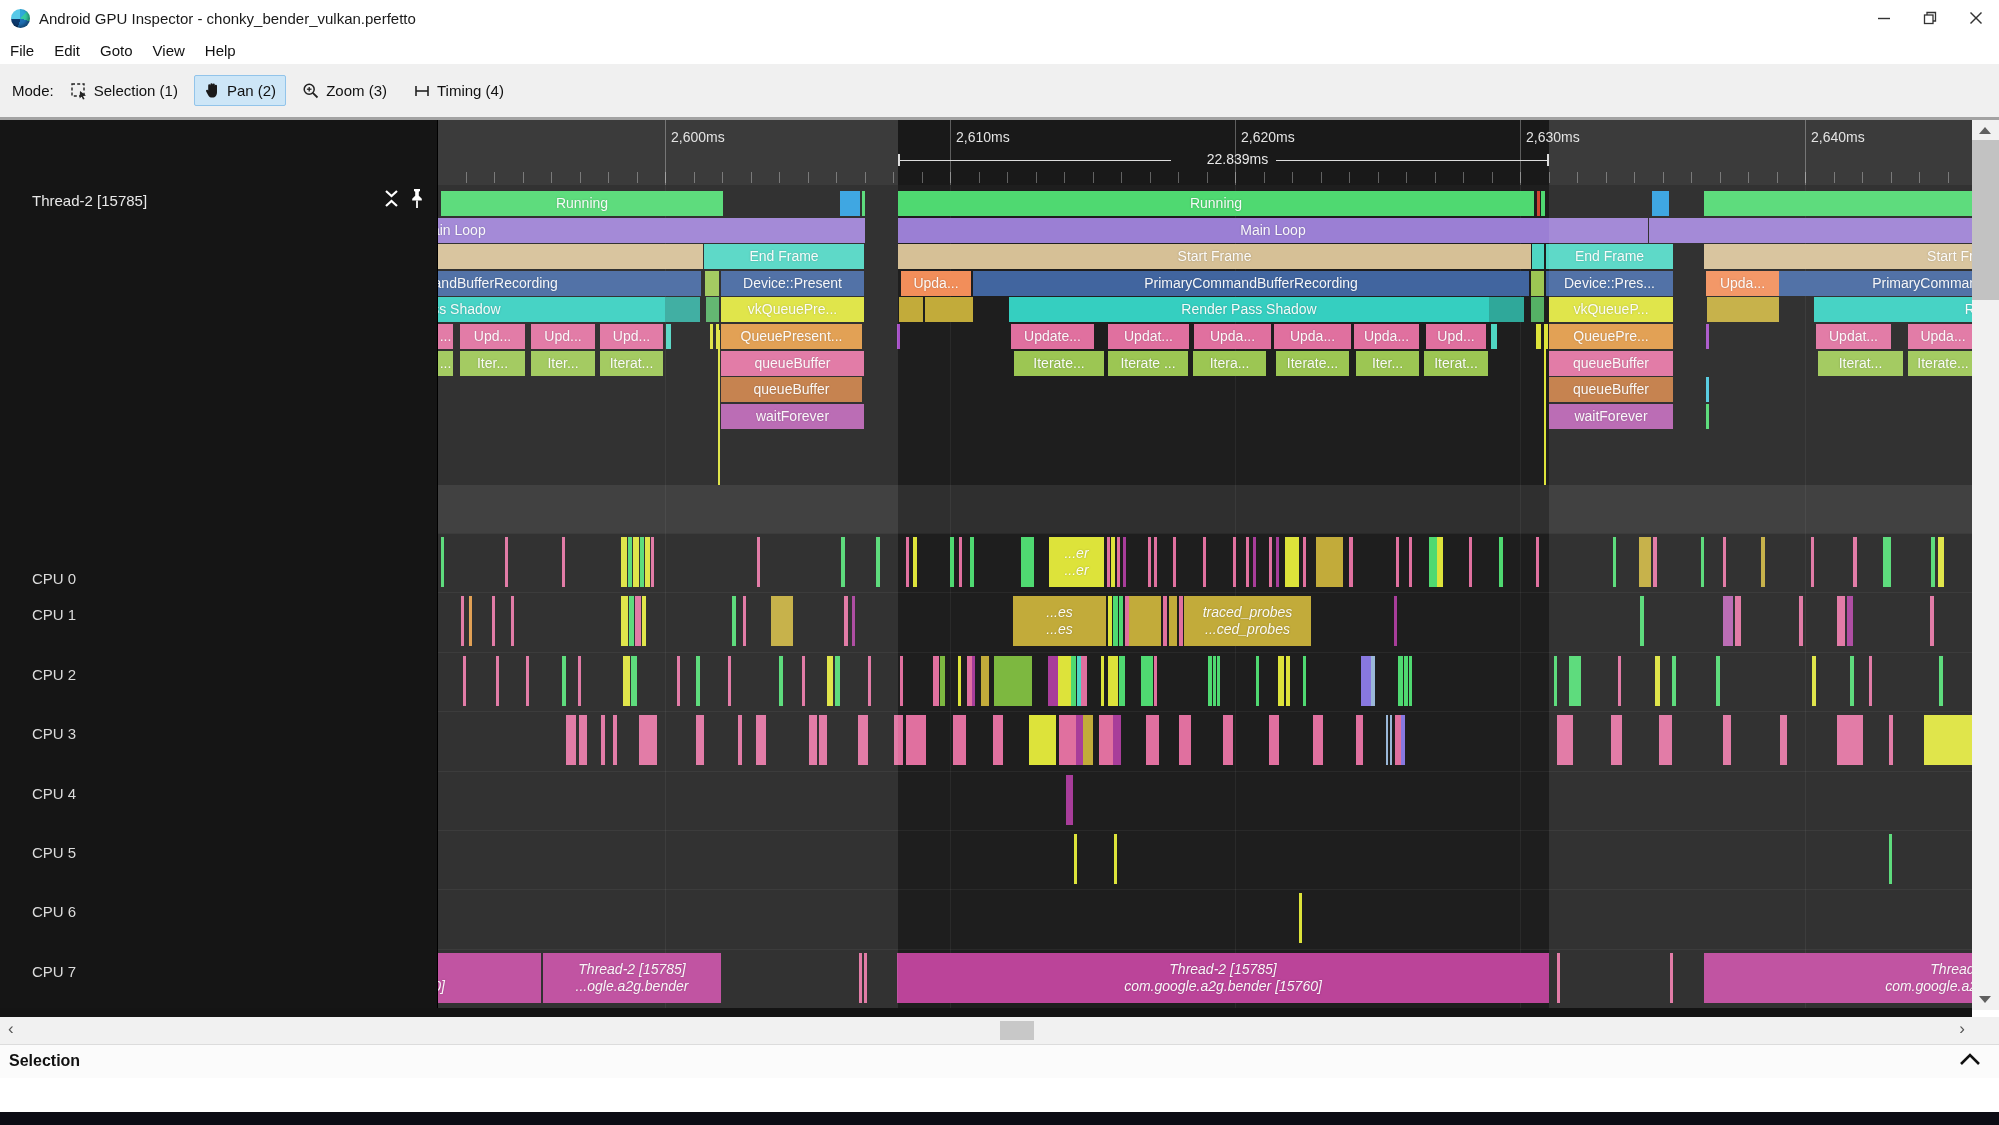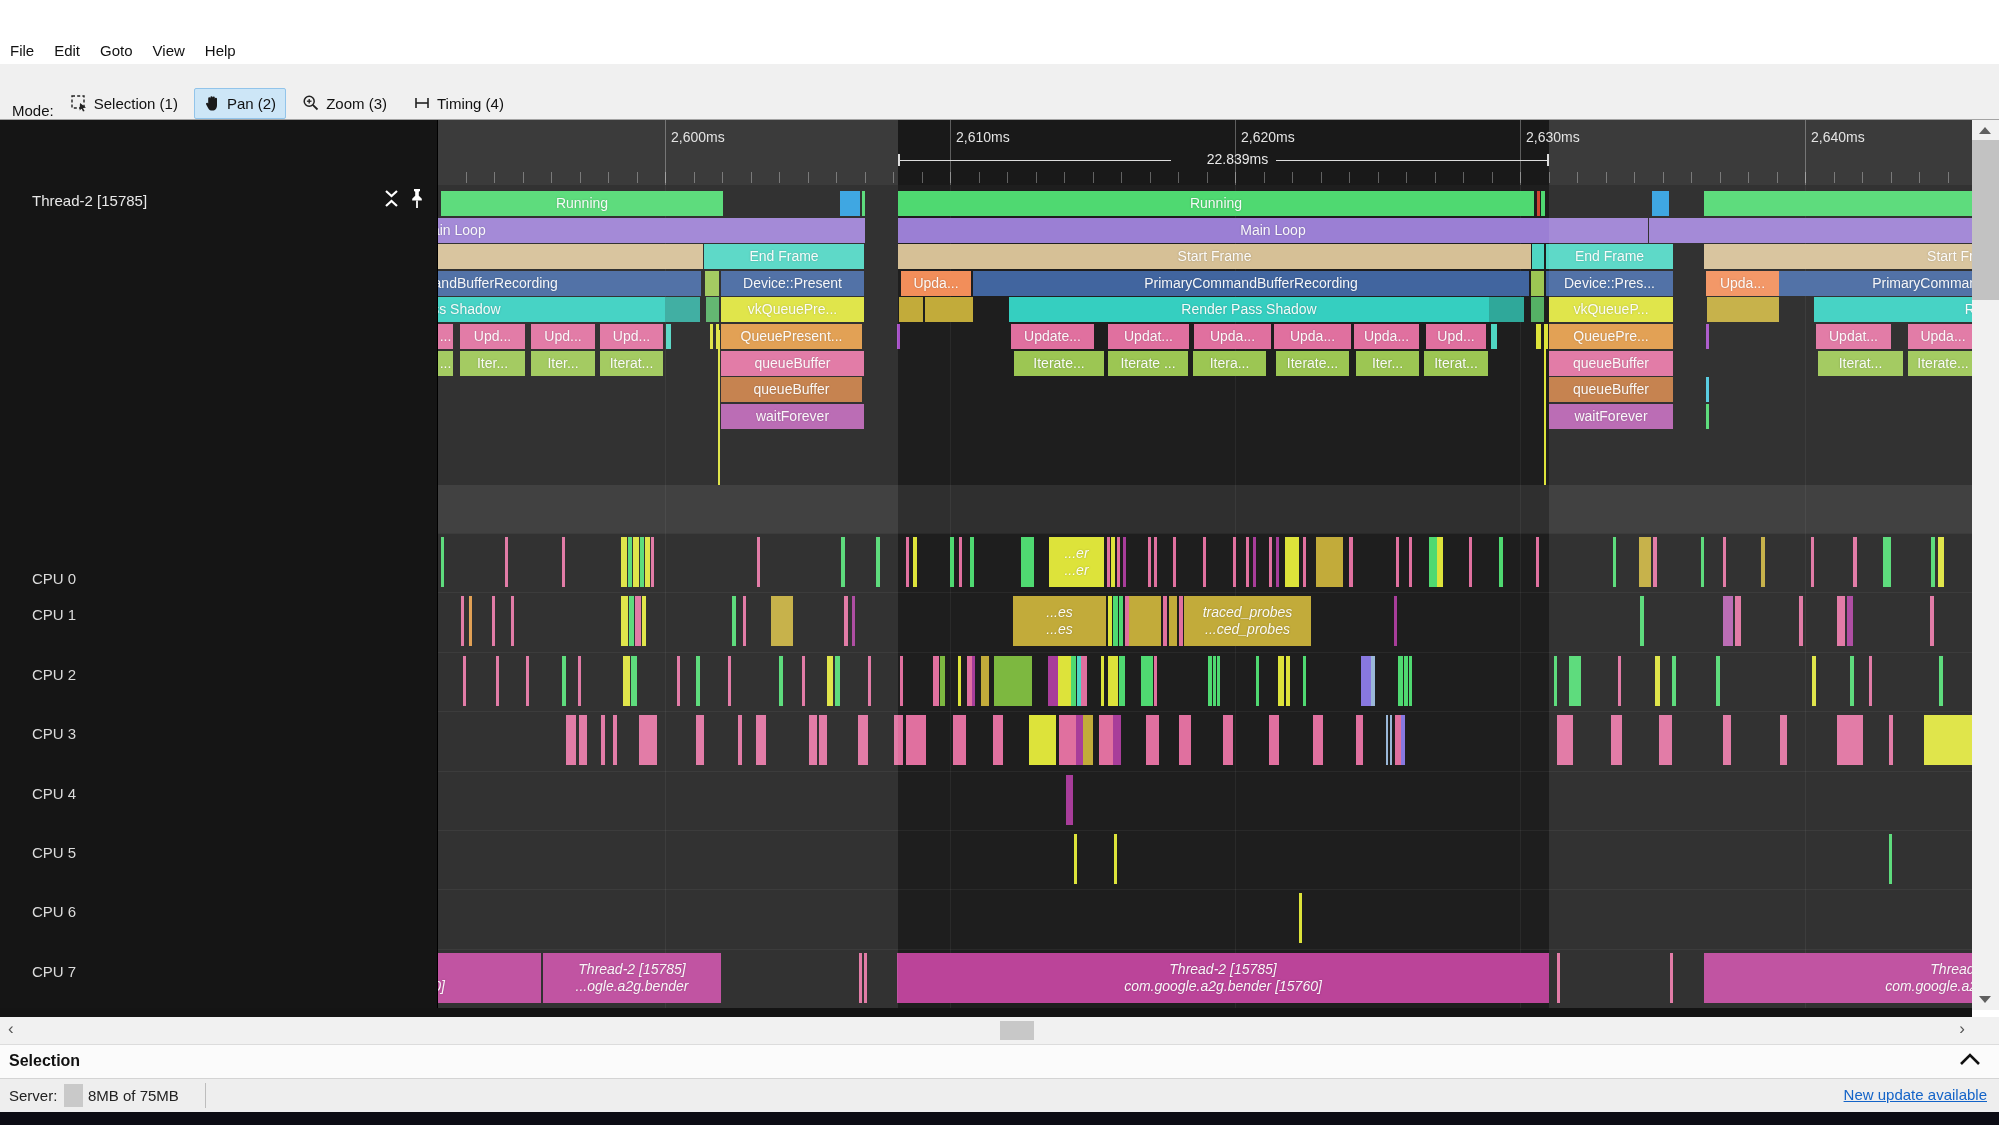--- a/index.html
+++ b/index.html
@@ -10,21 +10,21 @@
   .app-icon{width:19px;height:19px;border-radius:50%;margin:0 9px 0 11px;
     background:conic-gradient(#2fa8d8 0 12%,#35c9a0 12% 30%,#1d6fb4 30% 55%,#0d3a6e 55% 75%,#58c9e8 75% 100%);
     box-shadow:inset -2px -2px 3px rgba(0,0,0,.35);}
   .title-text{font-size:15px;color:#1a1a1a;}
   .win-btns{position:absolute;right:0;top:0;height:36px;display:flex;}
   .win-btn{width:46px;height:36px;display:flex;align-items:center;justify-content:center;color:#333;}
   
   .menubar{position:absolute;left:0;top:36px;width:100%;height:28px;background:#ffffff;display:flex;align-items:center;border-bottom:1px solid #d9d9d9;}
   .menu-item{font-size:15px;color:#111;padding:0 10px;}
   
-  .toolbar{position:absolute;left:0;top:64px;width:100%;height:56px;background:#f0f0f0;border-bottom:1px solid #a3a3a3;box-sizing:border-box;display:flex;align-items:flex-end;}
+  .toolbar{position:absolute;left:0;top:64px;width:100%;height:56px;background:#f0f0f0;border-bottom:3px solid #a3a3a3;box-sizing:border-box;display:flex;align-items:center;}
   .mode-label{font-size:15px;color:#111;margin-left:12px;}
   .tool-btn{display:flex;align-items:center;gap:6px;font-size:15px;color:#111;padding:6px 9px;margin-left:6px;border:1px solid transparent;border-radius:2px;}
   .tool-btn.active{background:#cde6f7;border-color:#92c4ea;}
   .tool-btn svg{display:block;}
   .searchbox{position:absolute;left:545px;top:74px;width:524px;height:36px;background:#fff;border:1px solid #5e9ed6;border-radius:3px;display:flex;align-items:center;}
   .searchbox svg{margin:0 6px 0 8px;}
   .searchbox input{border:none;outline:none;flex:1;height:28px;font-size:15px;font-family:"Liberation Sans",sans-serif;background:transparent;}
   .tb-right{position:absolute;right:9px;top:75px;display:flex;gap:6px;}
   .round-btn{width:38px;height:38px;background:#e7e7e7;border:1px solid #d2d2d2;display:flex;align-items:center;justify-content:center;}
   
@@ -77,20 +77,43 @@
   .server-mem{position:absolute;left:88px;top:8px;font-size:15px;color:#222;}
   .server-div{position:absolute;left:205px;top:4px;width:1px;height:25px;background:#bdbdbd;}
   .update-link{position:absolute;right:12px;top:7px;font-size:15px;color:#1464c8;text-decoration:underline;}
   .bottomstrip{position:absolute;left:0;top:1112px;width:100%;height:13px;background:#0c0c14;}
 </style>
 </head>
 <body>
 
 <div class="app">
 
+  <div class="titlebar">
+    <div class="app-icon"></div>
+    <div class="title-text">Android GPU Inspector - chonky_bender_vulkan.perfetto</div>
+    <div class="win-btns">
+      <div class="win-btn">
+        <svg width="14" height="14" viewBox="0 0 14 14">
+            <line x1="1" y1="7.5" x2="13" y2="7.5" stroke="#333" stroke-width="1.4"></line>
+          </svg>
+      </div>
+      <div class="win-btn">
+        <svg width="14" height="14" viewBox="0 0 14 14">
+            <rect x="1.5" y="4" width="8.5" height="8.5" fill="none" stroke="#333" stroke-width="1.3"></rect>
+            <polyline points="4,4 4,1.5 12.5,1.5 12.5,10 10,10" fill="none" stroke="#333" stroke-width="1.3"></polyline>
+          </svg>
+      </div>
+      <div class="win-btn">
+        <svg width="14" height="14" viewBox="0 0 14 14">
+            <line x1="1.5" y1="1.5" x2="12.5" y2="12.5" stroke="#333" stroke-width="1.4"></line>
+            <line x1="12.5" y1="1.5" x2="1.5" y2="12.5" stroke="#333" stroke-width="1.4"></line>
+          </svg>
+      </div>
+    </div>
+  </div>
 
   <div class="menubar" id="menubar">
       <div class="menu-item">File</div>
       <div class="menu-item">Edit</div>
       <div class="menu-item">Goto</div>
       <div class="menu-item">View</div>
       <div class="menu-item">Help</div>
     </div>
 
   <div class="toolbar">
@@ -591,22 +614,15 @@
 
   <div class="selpanel">
     <span class="sel-title">Selection</span>
     <span class="sel-chevron">
       <svg width="22" height="14" viewBox="0 0 22 14">
           <polyline points="2,12 11,3 20,12" fill="none" stroke="#111" stroke-width="2.6"></polyline>
         </svg>
     </span>
   </div>
 
-  <div class="statusbar">
-    <span class="server-label">Server:</span>
-    <span class="server-block"></span>
-    <span class="server-mem">8MB of 75MB</span>
-    <span class="server-div"></span>
-    <a class="update-link" href="#">New update available</a>
-  </div>
 
   <div class="bottomstrip"></div>
 </div>
 
 </body></html>

